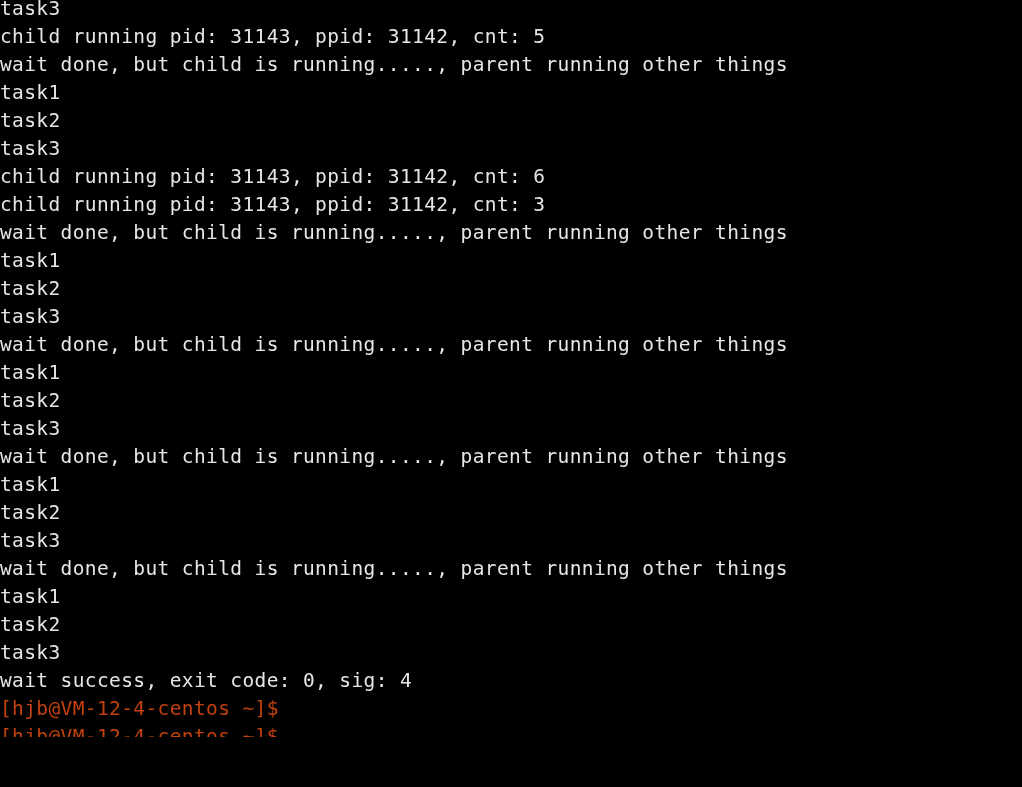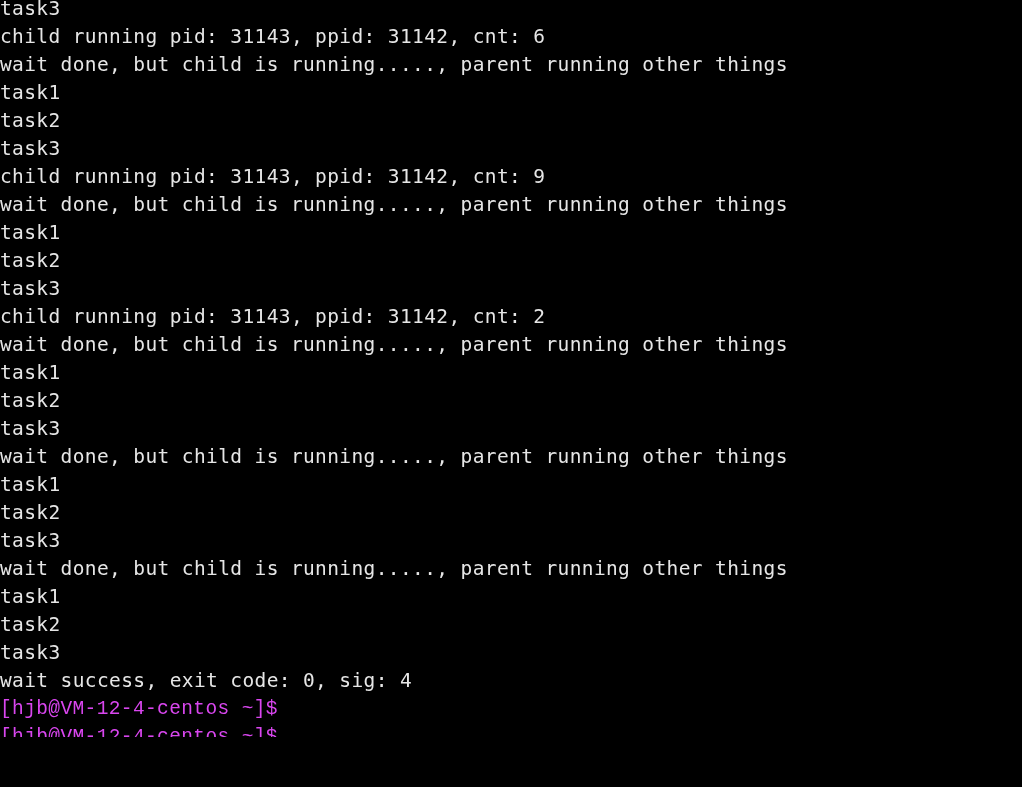--- a/index.html
+++ b/index.html
@@ -34,45 +34,44 @@
     height: 28px;
     line-height: 28px;
     font-size: 19.5px;
     letter-spacing: 0.38px;
     color: #e6e6e6;
     white-space: pre;
     padding-left: 0px;
     font-family: "DejaVu Sans Mono", "Liberation Mono", monospace;
   }
   .line.prompt {
-    color: #d946ef;
-    font-family: Liberation Mono, monospace;
+    color: #c2410c;
   }
   .line.clipped {
     height: 14px;
     overflow: hidden;
   }
 </style>
 </head>
 <body>
 
 <div id="terminal">
   <div id="screen">
       <span class="line">task3</span>
-      <span class="line">child running pid: 31143, ppid: 31142, cnt: 6</span>
+      <span class="line">child running pid: 31143, ppid: 31142, cnt: 5</span>
       <span class="line">wait done, but child is running....., parent running other things</span>
       <span class="line">task1</span>
       <span class="line">task2</span>
       <span class="line">task3</span>
-      <span class="line">child running pid: 31143, ppid: 31142, cnt: 9</span>
+      <span class="line">child running pid: 31143, ppid: 31142, cnt: 6</span>
+      <span class="line">child running pid: 31143, ppid: 31142, cnt: 3</span>
       <span class="line">wait done, but child is running....., parent running other things</span>
       <span class="line">task1</span>
       <span class="line">task2</span>
       <span class="line">task3</span>
-      <span class="line">child running pid: 31143, ppid: 31142, cnt: 2</span>
       <span class="line">wait done, but child is running....., parent running other things</span>
       <span class="line">task1</span>
       <span class="line">task2</span>
       <span class="line">task3</span>
       <span class="line">wait done, but child is running....., parent running other things</span>
       <span class="line">task1</span>
       <span class="line">task2</span>
       <span class="line">task3</span>
       <span class="line">wait done, but child is running....., parent running other things</span>
       <span class="line">task1</span>

